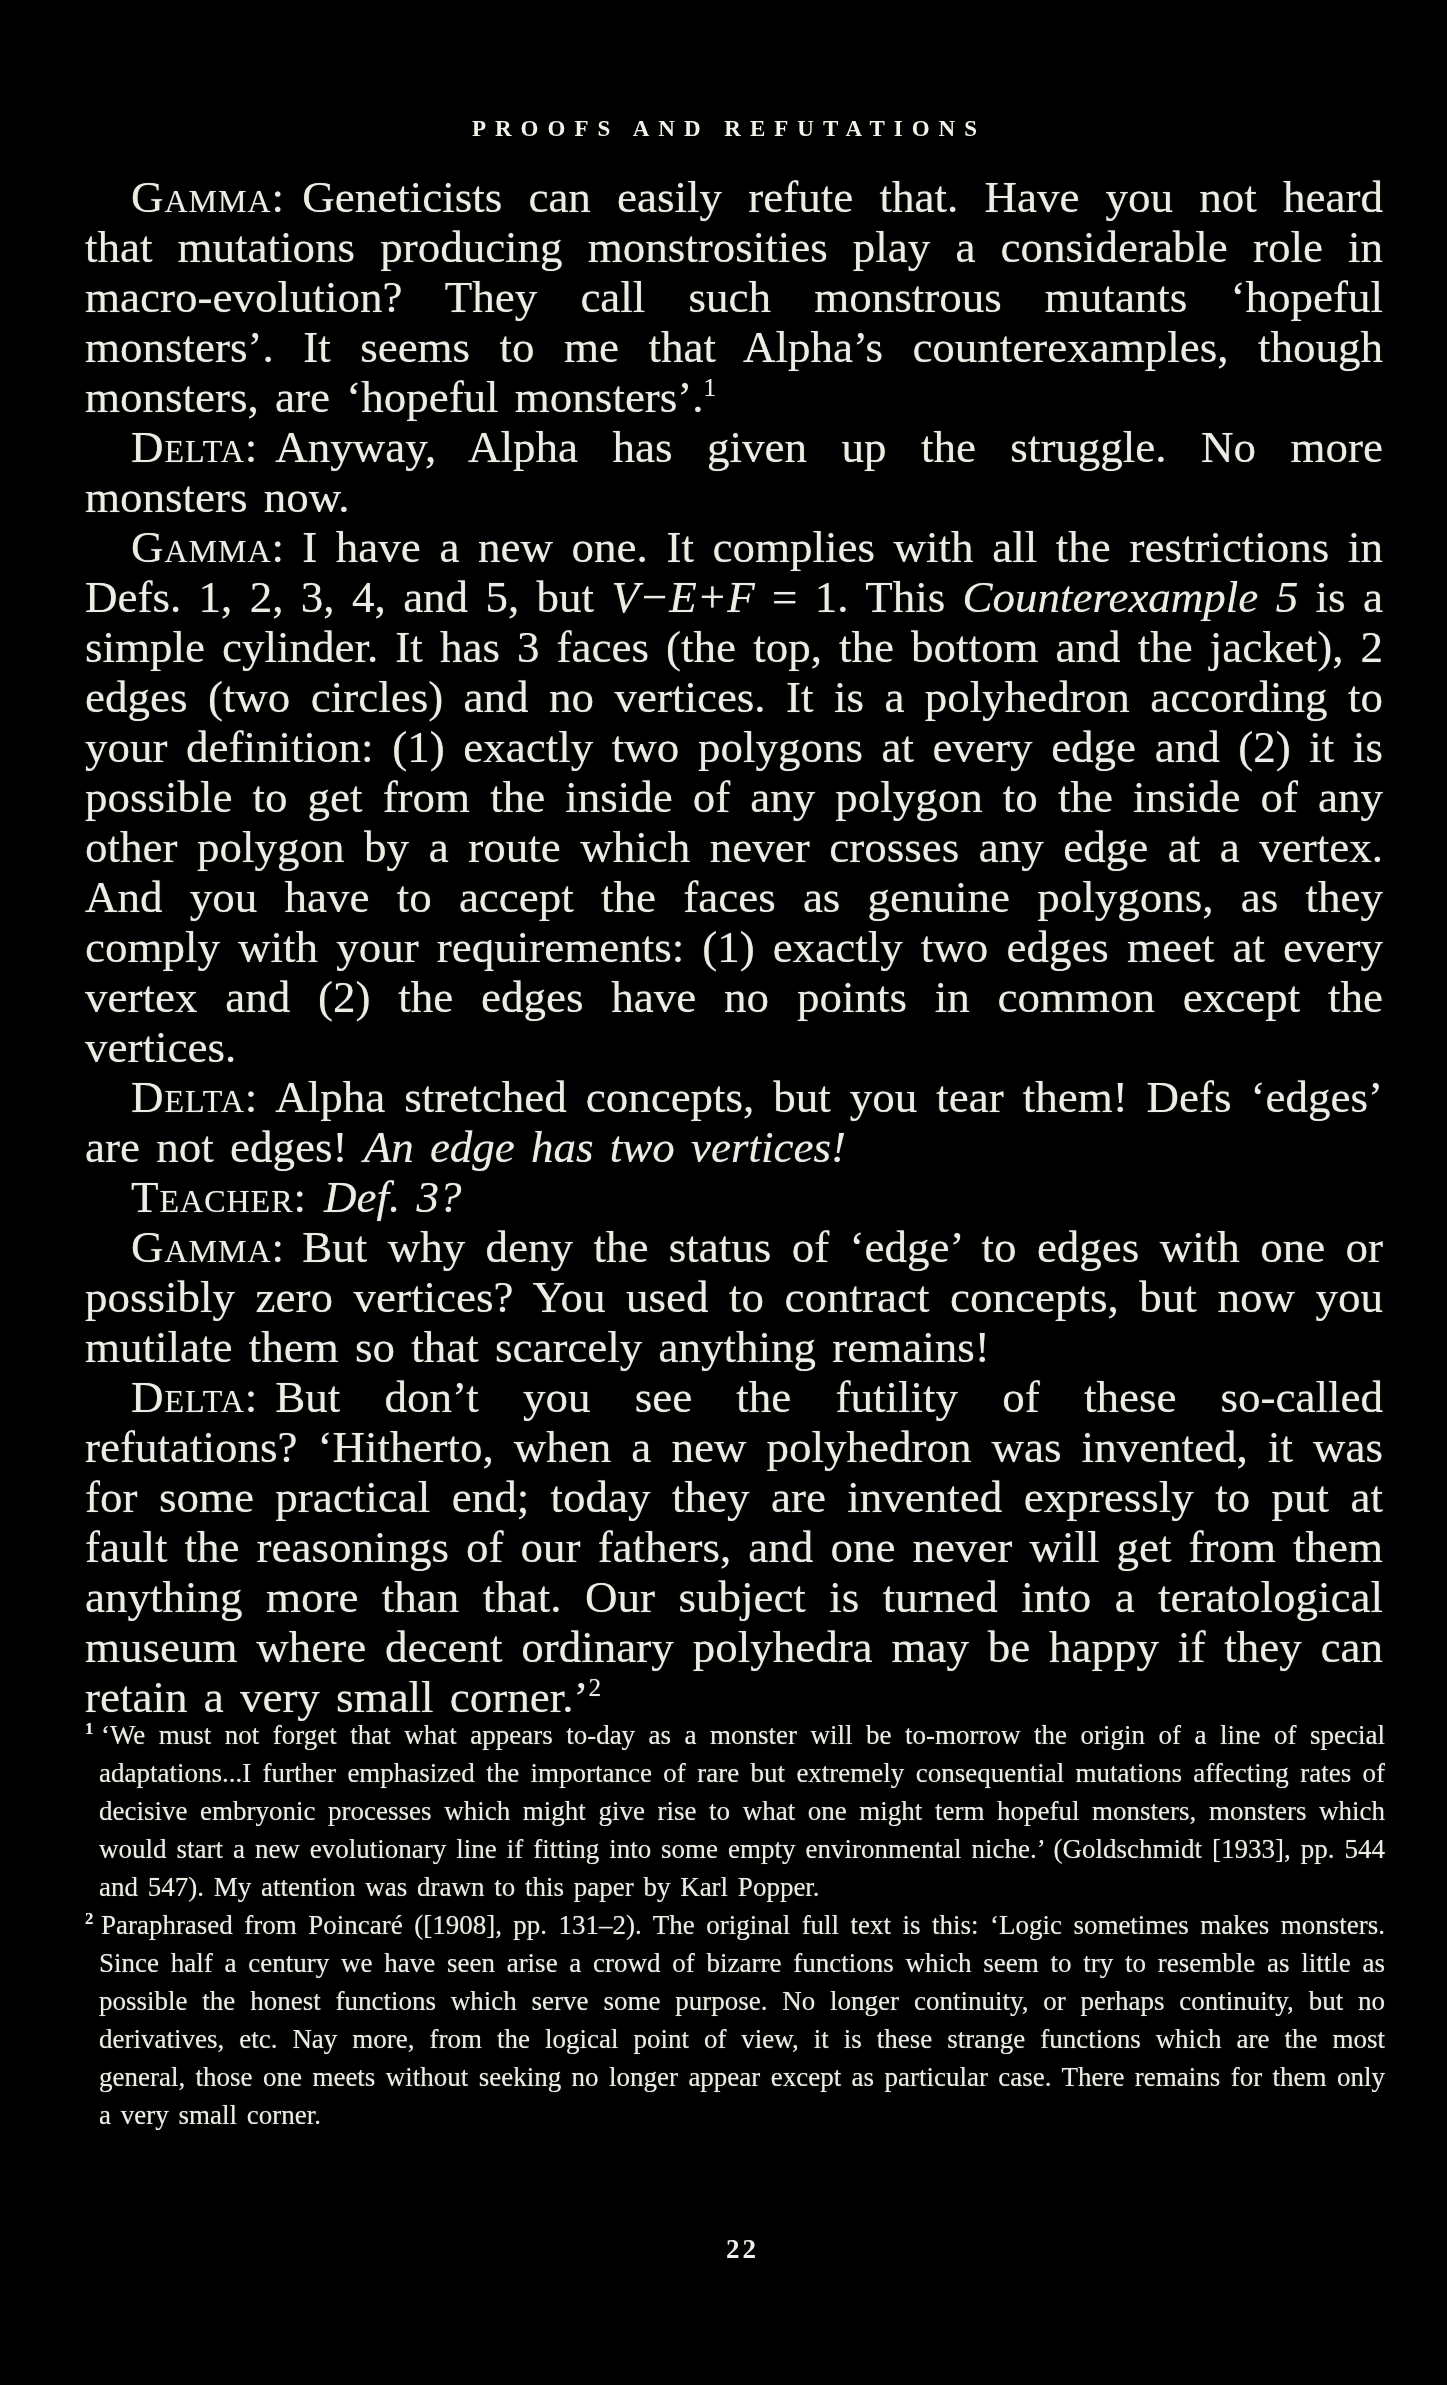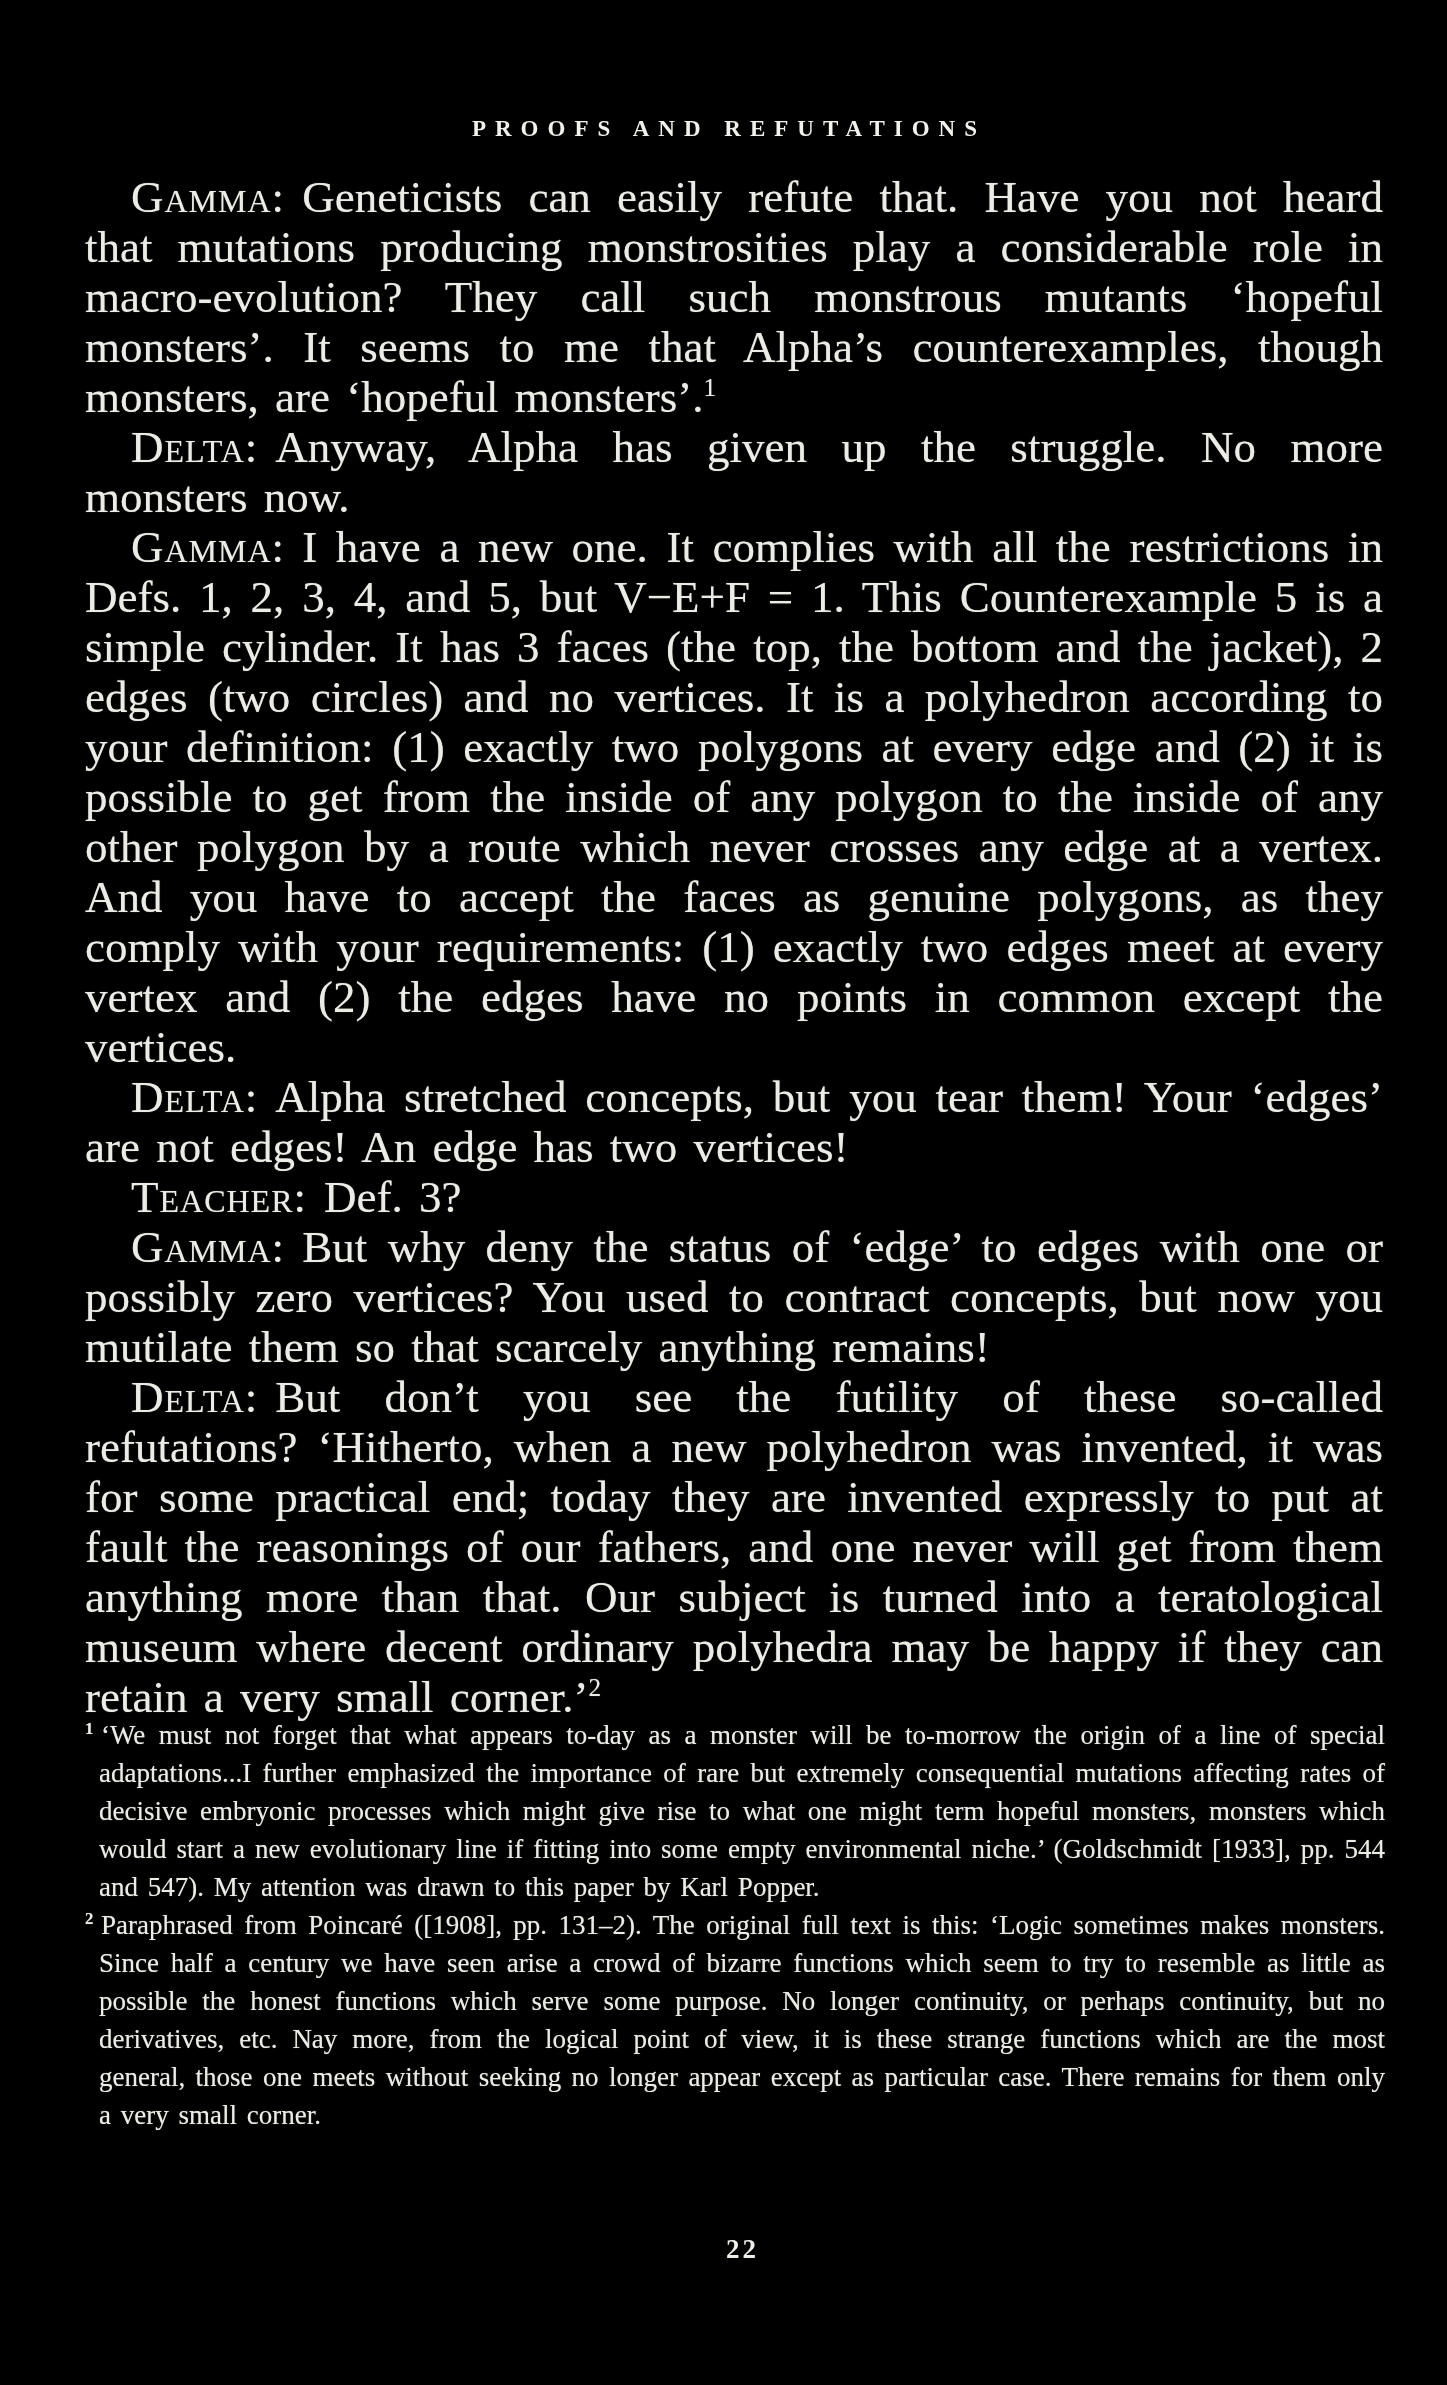--- a/index.html
+++ b/index.html
@@ -42,21 +42,21 @@
   }
   .body-text p {
     margin: 0;
     text-indent: 46px;
   }
   .speaker {
     font-variant: small-caps;
     letter-spacing: 1px;
     margin-right: 0.38em;
   }
-  .it { }
+  .it { font-style: italic; }
   sup.ref {
     font-size: 0.56em;
     line-height: 0;
     vertical-align: super;
   }
   .footnotes {
     position: absolute;
     top: 1716px;
     left: 85px;
     width: 1300px;
@@ -107,21 +107,21 @@
 
     <p>
       <span class="speaker">Delta:</span><span>Anyway, Alpha has given up the struggle. No more monsters now.</span>
     </p>
 
     <p>
       <span class="speaker">Gamma:</span><span>I have a new one. It complies with all the restrictions in Defs. 1, 2, 3, 4, and 5, but </span><span class="it">V−E+F</span><span> = 1. This </span><span class="it">Counterexample 5</span><span> is a simple cylinder. It has 3 faces (the top, the bottom and the jacket), 2 edges (two circles) and no vertices. It is a polyhedron according to your definition: (1) exactly two polygons at every edge and (2) it is possible to get from the inside of any polygon to the inside of any other polygon by a route which never crosses any edge at a vertex. And you have to accept the faces as genuine polygons, as they comply with your requirements: (1) exactly two edges meet at every vertex and (2) the edges have no points in common except the vertices.</span>
     </p>
 
     <p>
-      <span class="speaker">Delta:</span><span>Alpha stretched concepts, but you tear them! Your ‘edges’ are not edges! </span><span class="it">An edge has two vertices!</span>
+      <span class="speaker">Delta:</span><span>Alpha stretched concepts, but you tear them! Defs ‘edges’ are not edges! </span><span class="it">An edge has two vertices!</span>
     </p>
 
     <p>
       <span class="speaker">Teacher:</span><span class="it">Def. 3?</span>
     </p>
 
     <p>
       <span class="speaker">Gamma:</span><span>But why deny the status of ‘edge’ to edges with one or possibly zero vertices? You used to contract concepts, but now you mutilate them so that scarcely anything remains!</span>
     </p>
 

